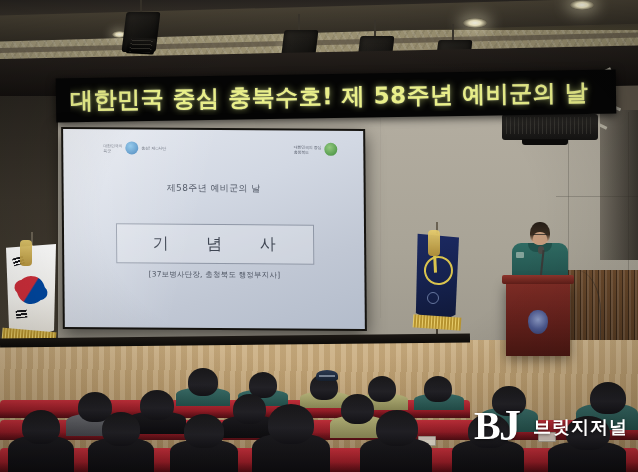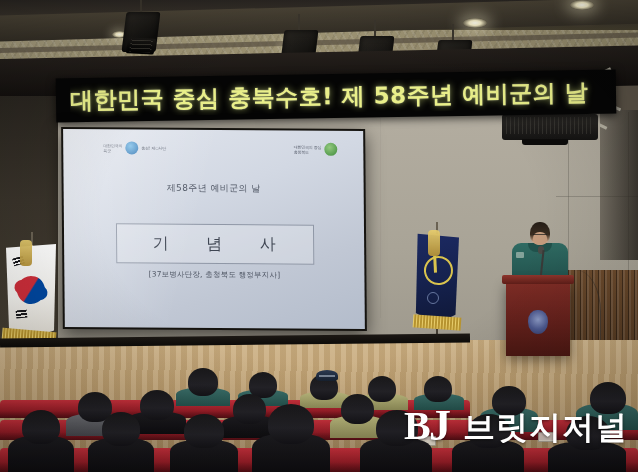--- a/index.html
+++ b/index.html
@@ -312,21 +312,21 @@
     color:#ffffff;font-family:"Liberation Serif","DejaVu Serif",serif;
     text-shadow:0 1px 3px rgba(0,0,0,.55);
   }
   .wm-j{
     position:absolute;left:25px;top:0px;font-size:44px;line-height:44px;font-weight:bold;
     color:#ffffff;font-family:"Liberation Serif","DejaVu Serif",serif;
     text-shadow:0 1px 3px rgba(0,0,0,.55);
   }
   .wm-words{display:flex;flex-direction:column;line-height:1;}
   .wm-ko{
-    font-size:32px;font-weight:bold;color:#fff;letter-spacing:1px;
+    font-size:18px;font-weight:bold;color:#fff;letter-spacing:1px;
     text-shadow:0 1px 3px rgba(0,0,0,.55);
   }
   .wm-en{
     font-size:15px;color:#fff;letter-spacing:1.2px;margin-top:3px;
     font-family:"Liberation Serif","DejaVu Serif",serif;
     text-shadow:0 1px 3px rgba(0,0,0,.55);
   }
 </style>
 </head>
 <body>

